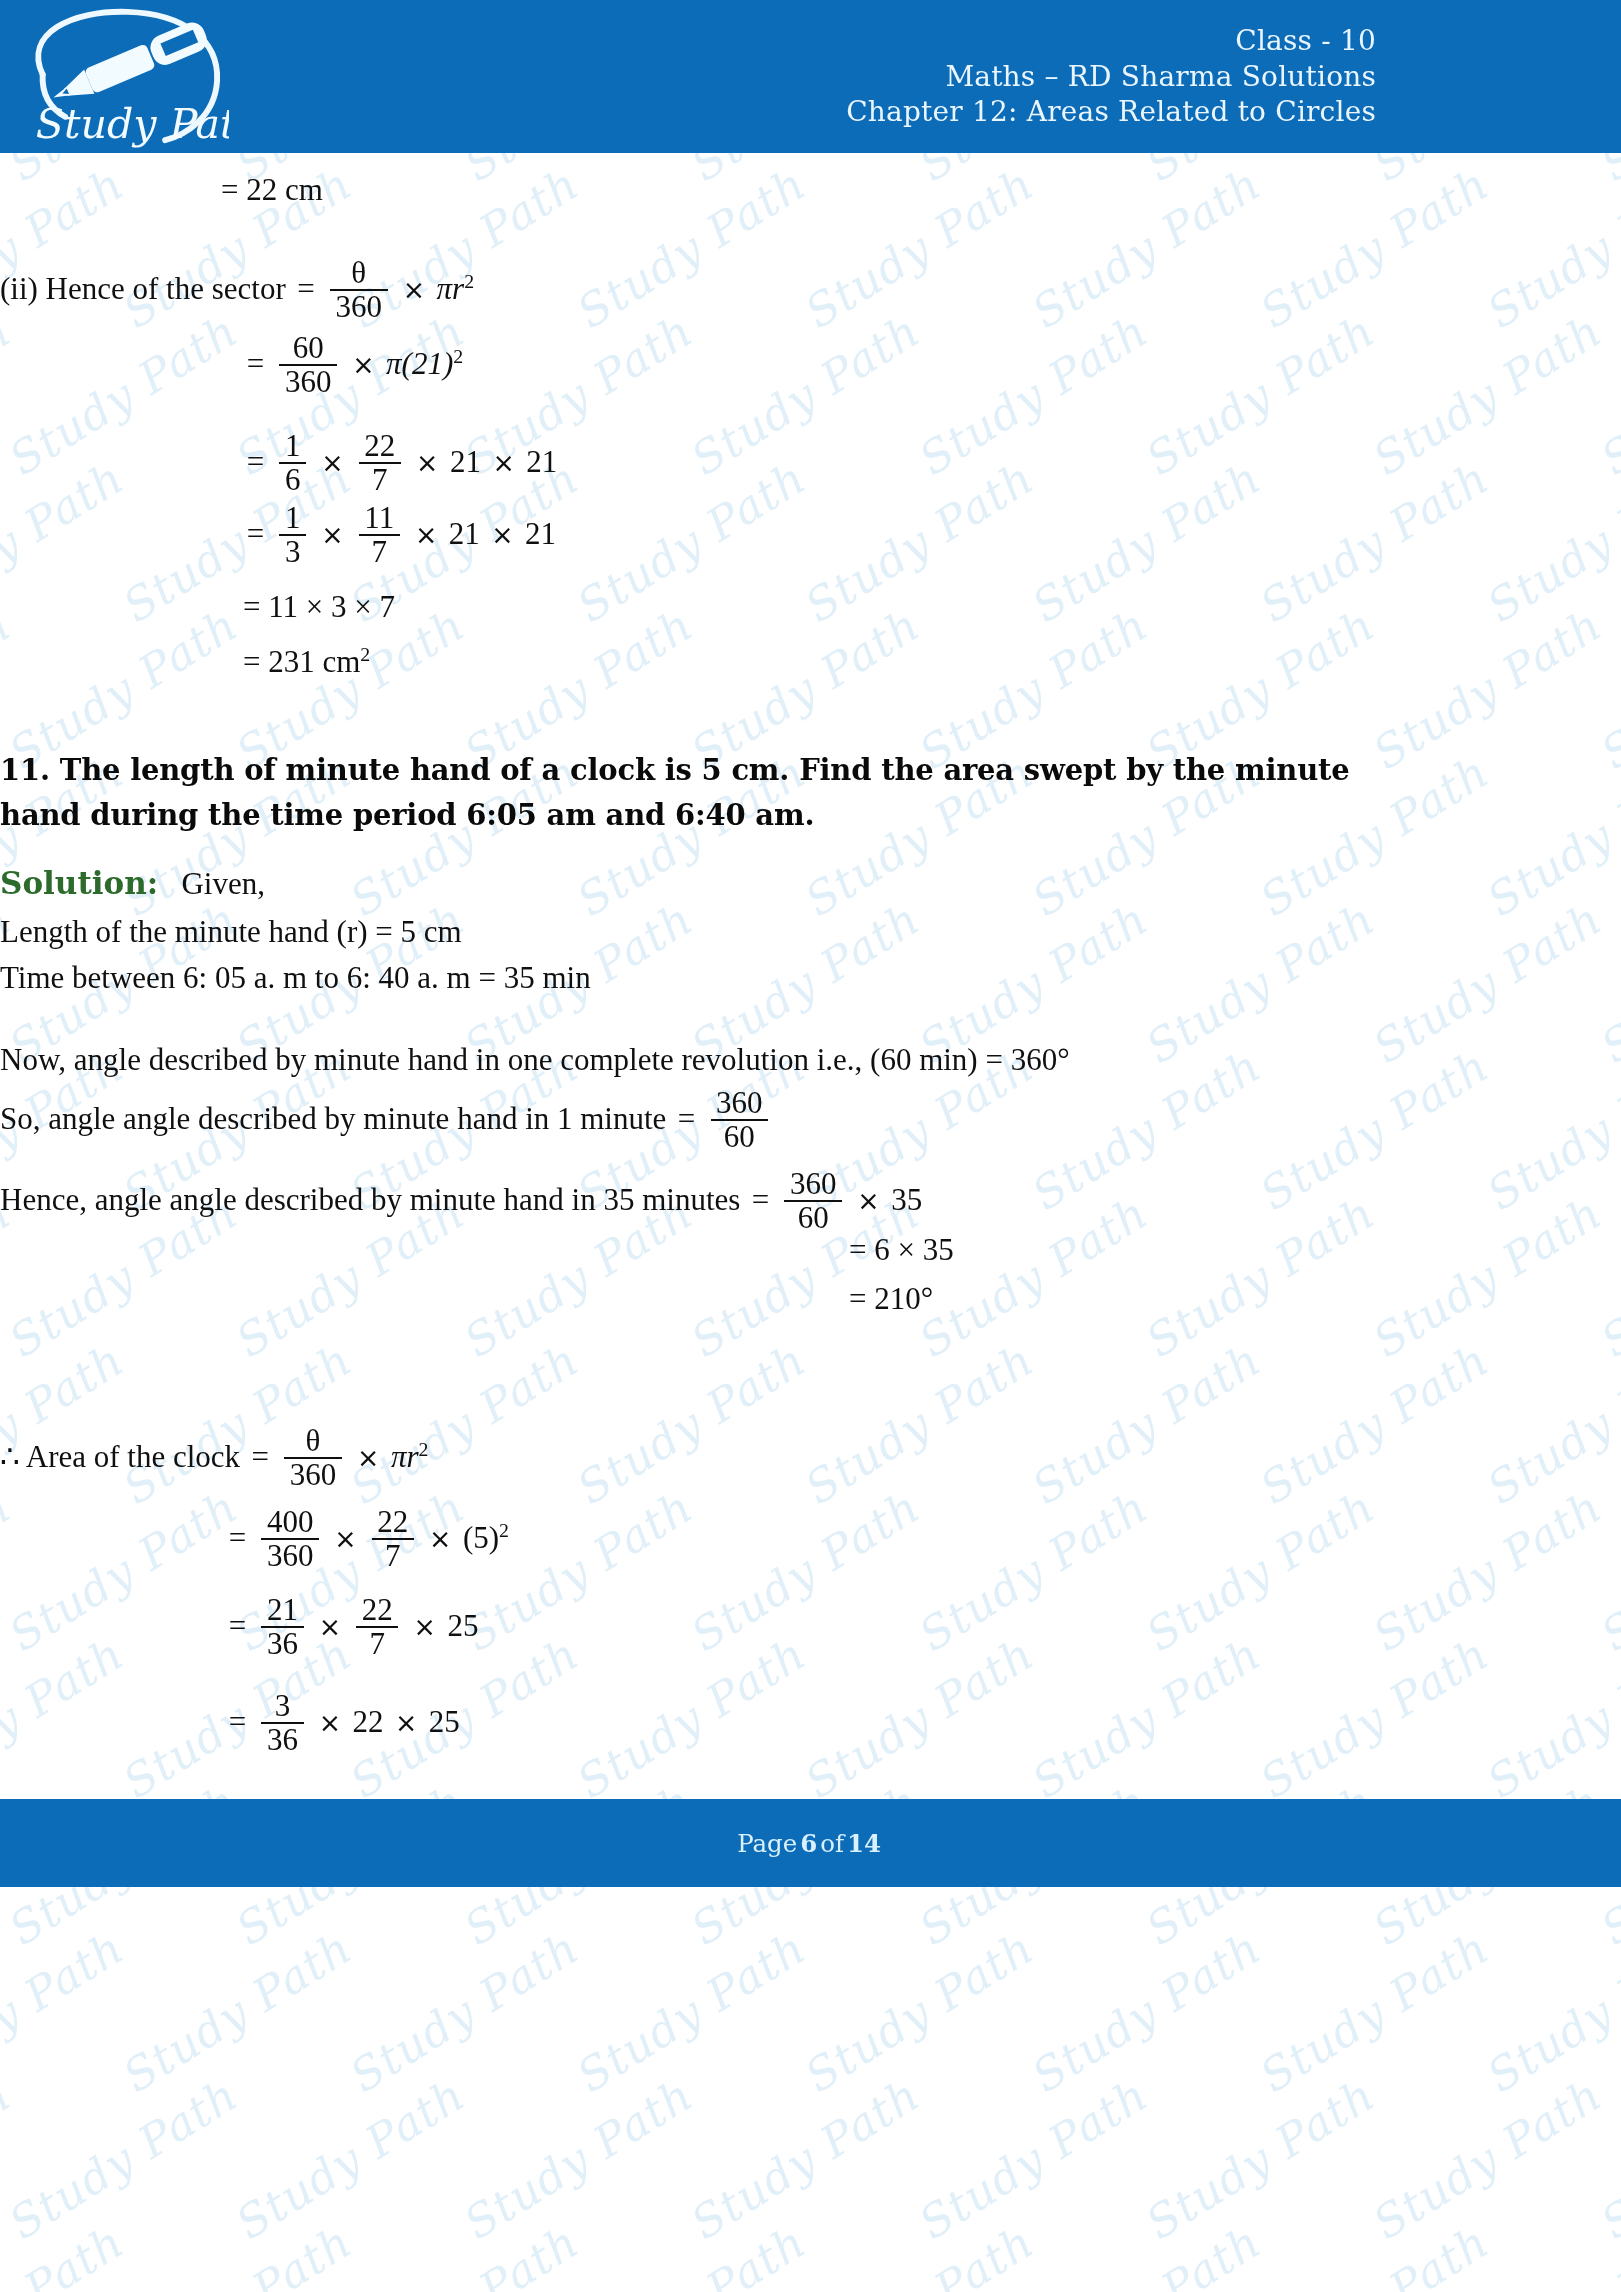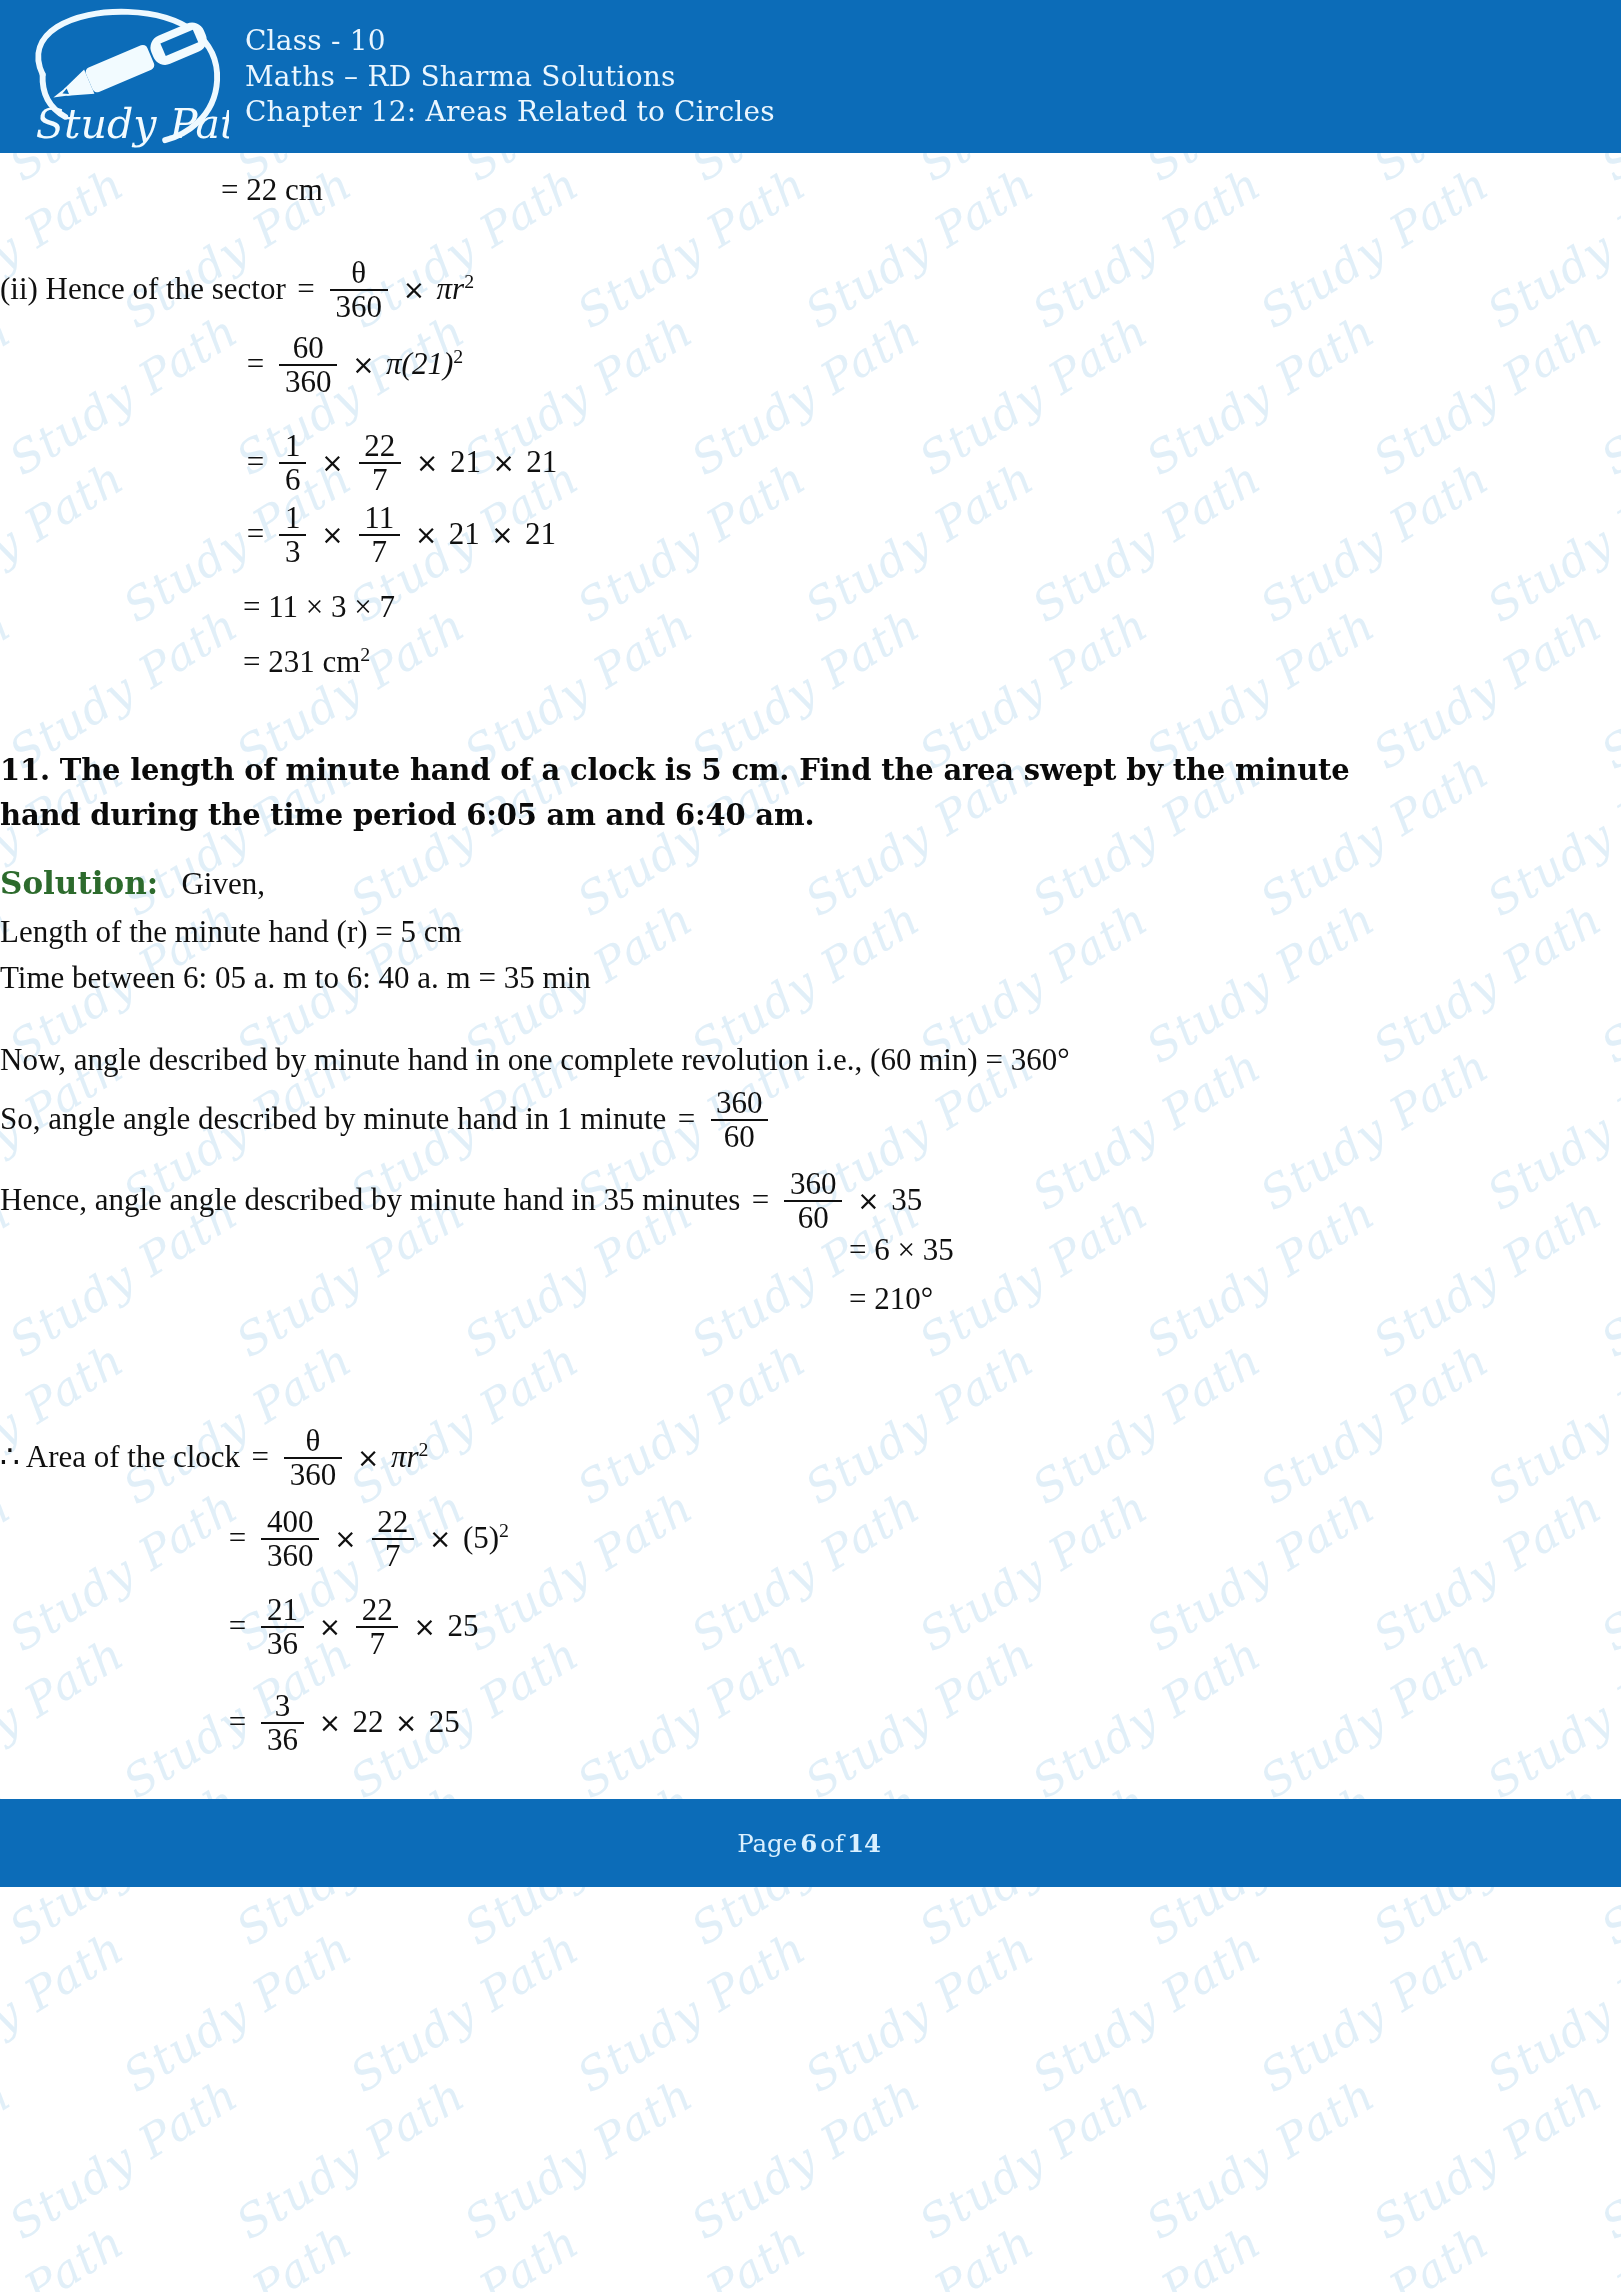--- a/index.html
+++ b/index.html
@@ -51,21 +51,21 @@
   }
   #logo {
     width: 245px;
     height: 153px;
     flex: 0 0 245px;
     position: relative;
   }
   #logo svg { position: absolute; left: 17.6px; top: 3.9px; }
   #header-titles {
     flex: 1 1 auto;
-    text-align: left;
+    text-align: right;
     padding-right: 245px;
     line-height: 1.28;
   }
   .hdr-line {
     font-family: "DejaVu Serif", serif;
     font-size: 28px;
     letter-spacing: 0.2px;
   }
   .hdr-line.first { font-size: 28px; }
 

